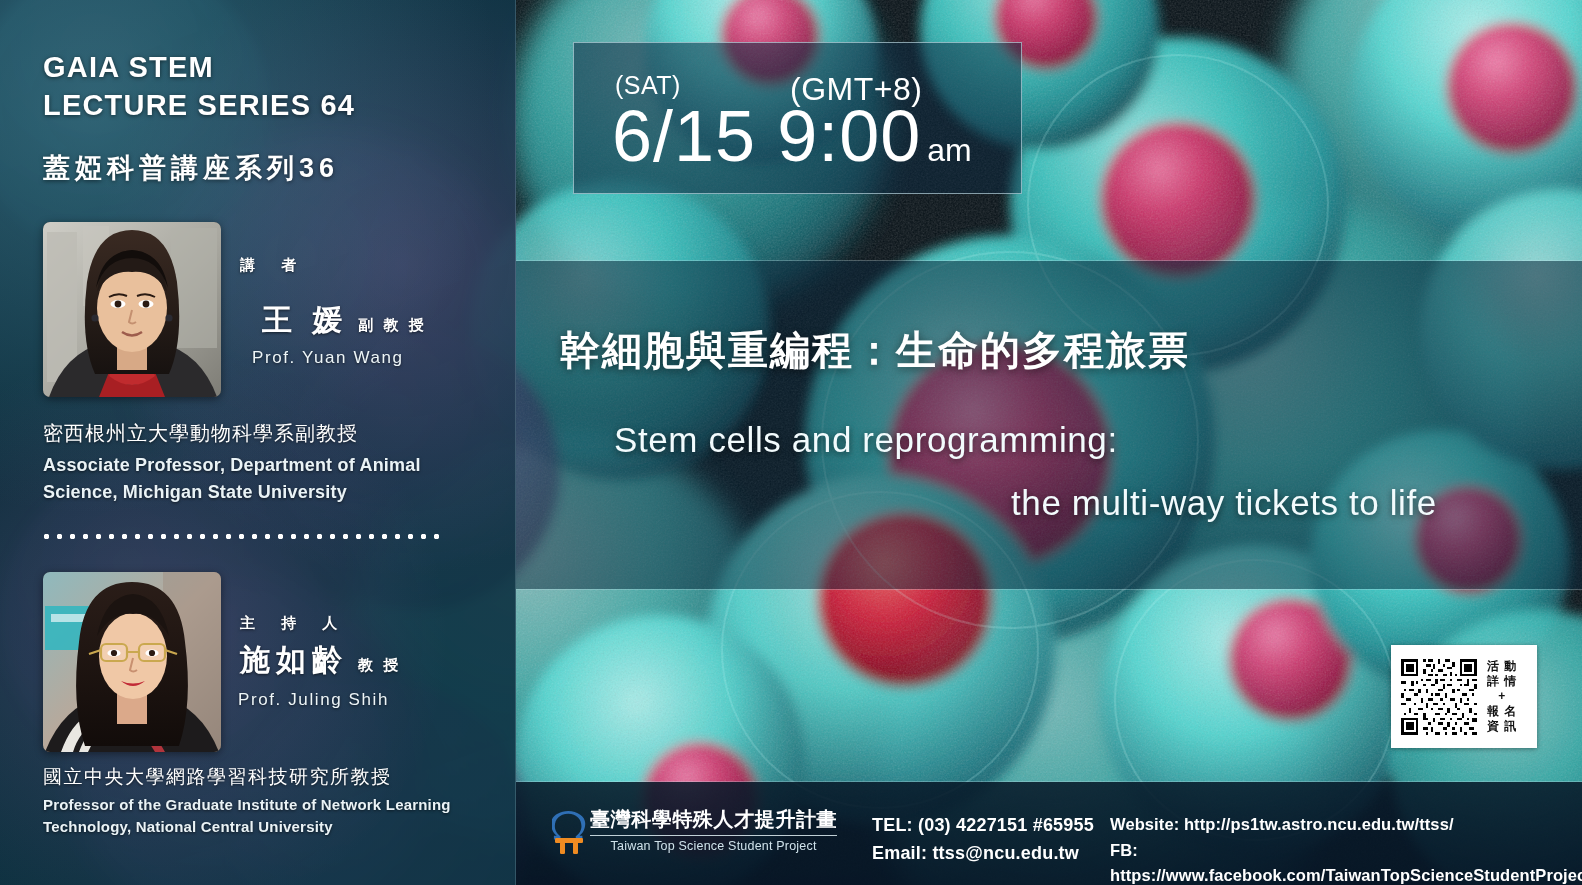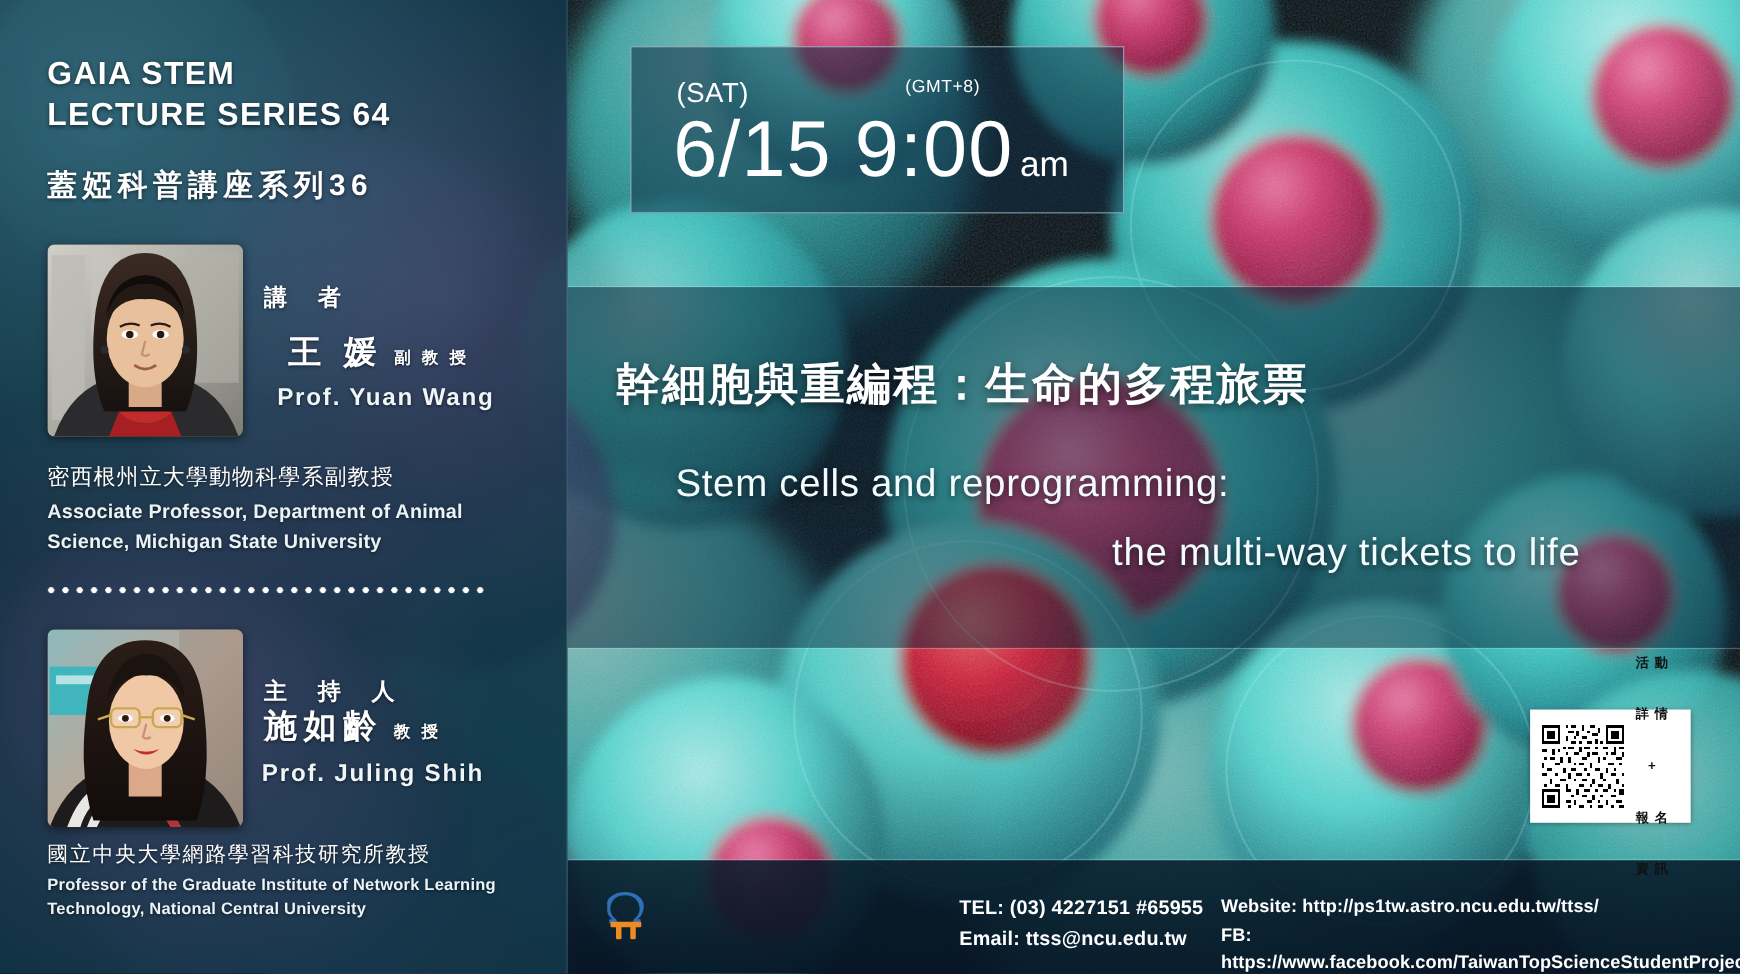--- a/index.html
+++ b/index.html
@@ -55,32 +55,32 @@
 
   .photo{
     position:absolute;left:43px;top:0;width:178px;height:175px;border-radius:7px;
     overflow:hidden;box-shadow:0 2px 8px rgba(0,0,0,.45);
     background:#2b2b2b;
   }
   .photo.two{height:180px;}
   .photo svg{display:block;width:100%;height:100%;}
 
   .role{
-    position:absolute;left:240px;top:34px;color:#fff;font-size:21px;font-weight:bold;
+    position:absolute;left:240px;top:34px;color:#fff;font-size:15px;font-weight:bold;
     letter-spacing:11px;text-shadow:0 1px 3px rgba(0,0,0,.6);
   }
   .p2 .role{top:42px;}
   .namezh{
     position:absolute;left:262px;top:78px;color:#fff;font-size:30px;font-weight:bold;
     letter-spacing:6px;text-shadow:0 1px 3px rgba(0,0,0,.6);white-space:nowrap;
   }
   .p2 .namezh{left:240px;top:68px;}
   .titlezh{font-size:15px;letter-spacing:3px;font-weight:bold;margin-left:10px;}
   .nameen{
-    position:absolute;left:252px;top:126px;color:#eef6f8;font-size:22px;font-weight:bold;
+    position:absolute;left:252px;top:126px;color:#eef6f8;font-size:17px;font-weight:normal;
     letter-spacing:1.6px;text-shadow:0 1px 3px rgba(0,0,0,.6);white-space:nowrap;
   }
   .p2 .nameen{left:238px;top:118px;}
 
   .affil-zh{
     position:absolute;left:43px;top:198px;width:440px;color:#fff;font-size:20px;
     letter-spacing:1px;text-shadow:0 1px 3px rgba(0,0,0,.6);
   }
   .p2 .affil-zh{top:192px;font-size:19px;letter-spacing:1.5px;}
   .affil-en{
@@ -95,21 +95,21 @@
     background-size:13px 9px;background-repeat:repeat-x;
   }
 
   
   .datebox{
     position:absolute;left:573px;top:42px;width:449px;height:152px;
     border:1px solid rgba(205,232,240,.62);
     background:linear-gradient(135deg, rgba(18,48,72,.58) 0%, rgba(14,42,64,.50) 100%);
   }
   .sat{position:absolute;left:41px;top:28px;color:#fff;font-size:25px;letter-spacing:.5px;}
-  .gmt{position:absolute;left:216px;top:28px;color:#fff;font-size:16px;letter-spacing:.5px;margin-left:33px;}
+  .gmt{position:absolute;left:216px;top:28px;color:#fff;font-size:32px;letter-spacing:.5px;}
   .bigdate{
     position:absolute;left:38px;top:57px;color:#fff;font-size:72px;font-weight:300;
     letter-spacing:1px;line-height:1;white-space:nowrap;text-align:center;
   }
   .ampm{font-size:32px;font-weight:400;letter-spacing:0;margin-left:6px;}
 
   
   .title-zh{
     position:absolute;left:536px;top:328px;width:1030px;color:#fff;
     font-size:40px;font-weight:bold;letter-spacing:2px;line-height:1.1;
@@ -126,21 +126,21 @@
 
   
   .qrpanel{
     position:absolute;left:1391px;top:645px;width:146px;height:103px;
     background:#fff;display:flex;align-items:center;padding:6px 8px;gap:8px;
     box-shadow:0 1px 5px rgba(0,0,0,.4);
   }
   .qrimg{width:80px;height:80px;flex:0 0 80px;}
   .qrtxt{
     display:flex;flex-direction:column;justify-content:center;align-items:center;
-    color:#111;font-size:12px;line-height:1.25;letter-spacing:1px;white-space:nowrap;font-weight:bold;gap:32px;
+    color:#111;font-size:12px;line-height:1.25;letter-spacing:1px;white-space:nowrap;font-weight:bold;
   }
   .qrtxt span{display:block;}
 
   
   .logoBlock{position:absolute;left:552px;top:806px;display:flex;align-items:flex-start;gap:4px;}
   .logoMark{width:34px;height:48px;flex:0 0 34px;}
   .logoTexts{display:flex;flex-direction:column;}
   .logo-zh{color:#fff;font-size:20px;font-weight:bold;letter-spacing:.6px;
     border-bottom:1.5px solid rgba(225,240,245,.85);padding-bottom:2px;}
   .logo-en{color:#cfe2ea;font-size:12.5px;letter-spacing:.2px;margin-top:3px;text-align:center;}
@@ -545,20 +545,24 @@
     <svg class="logoMark" viewBox="0 0 34 48">
 
       <path d="M17 3 C8 3 3 9 3 16 c0 5 3 8.5 6 10.5 l0 3.5 -7 0 0 -4 3 0 c-3.5 -2.5 -6 -7 -6 -13 C-1 6 7 0 17 0 s18 6 18 13 c0 6 -2.5 10.5 -6 13 l3 0 0 4 -7 0 0 -3.5 c3 -2 6 -5.5 6 -10.5 0 -7 -5 -13 -14 -13 z" fill="#2f6fb5" transform="translate(0,5) scale(0.95)"></path>
 
       <g fill="#ef8b22">
         <rect x="3" y="32" width="28" height="5" rx="1.2"></rect>
         <rect x="8" y="36" width="5" height="12" rx="1.2"></rect>
         <rect x="21" y="36" width="5" height="12" rx="1.2"></rect>
       </g>
     </svg>
+    <div class="logoTexts">
+      <div class="logo-zh">臺灣科學特殊人才提升計畫</div>
+      <div class="logo-en">Taiwan Top Science Student Project</div>
+    </div>
   </div>
 
   <div class="contact">
     <div>TEL: (03) 4227151 #65955</div>
     <div>Email: ttss@ncu.edu.tw</div>
   </div>
 
   <div class="links">
     <div>Website: http://ps1tw.astro.ncu.edu.tw/ttss/</div>
     <div>FB: https://www.facebook.com/TaiwanTopScienceStudentProject</div>

